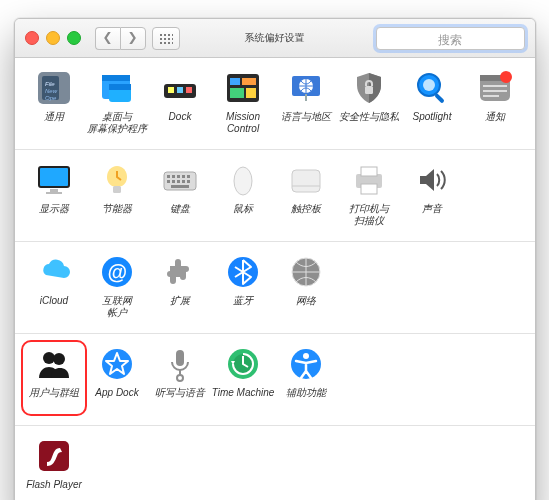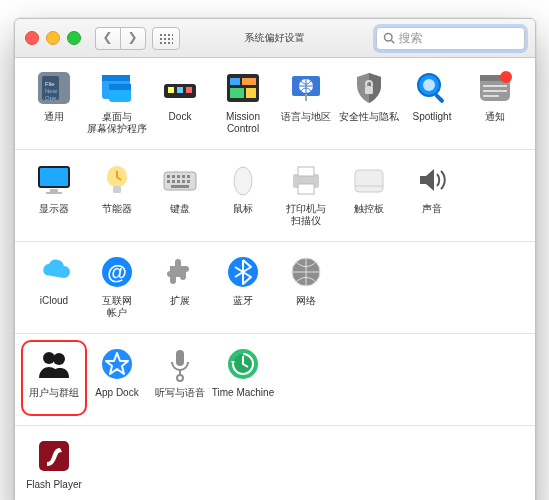--- a/index.html
+++ b/index.html
@@ -88,20 +88,21 @@
     width: 135px;
     height: 21px;
     border: 1px solid #c5c5c5;
     border-radius: 4px;
     background: #ffffff;
     display: flex;
     align-items: center;
     padding: 0 6px;
     gap: 4px;
     box-shadow: 0 0 0 3px rgba(100,160,255,0.35);
+    flex-direction: column;
   }
   .search svg { width:12px; height:12px; stroke:#8a8a8a; fill:none; stroke-width:2; }
   .search span { color:#9a9a9a; font-size:12px; }
 
   
   .content {
     background: #ffffff;
   }
   .section {
     border-bottom: 1px solid #e2e2e2;
@@ -110,20 +111,21 @@
   .section:last-child { border-bottom: none; }
   .grid {
     display: flex;
     flex-wrap: wrap;
   }
   .item {
     width: 63px;
     text-align: center;
     margin: 0 0 6px 0;
     position: relative;
+    font-style: italic;
   }
   .iconbox {
     width: 40px; height: 40px;
     margin: 0 auto 3px auto;
     display: flex; align-items: center; justify-content: center;
   }
   .label {
     font-size: 10px;
     line-height: 12px;
     color: #333;
@@ -321,36 +323,36 @@
           <div class="iconbox">
               <svg class="ic" viewBox="0 0 36 36">
                 <ellipse cx="18" cy="19" rx="9" ry="14" fill="#f3f3f3" stroke="#ccc"></ellipse>
               </svg>
             </div>
           <div class="label">鼠标</div>
         </div>
         <div class="item">
           <div class="iconbox">
               <svg class="ic" viewBox="0 0 36 36">
+                <rect x="4" y="8" width="28" height="22" rx="4" fill="#eee" stroke="#ccc"></rect>
+                <line x1="4" y1="24" x2="32" y2="24" stroke="#ccc"></line>
+              </svg>
+            </div>
+          <div class="label">触控板</div>
+        </div>
+        <div class="item">
+          <div class="iconbox">
+              <svg class="ic" viewBox="0 0 36 36">
                 <rect x="5" y="12" width="26" height="14" rx="2" fill="#cfcfcf"></rect>
                 <rect x="10" y="5" width="16" height="9" fill="#fff" stroke="#bbb"></rect>
                 <rect x="10" y="22" width="16" height="10" fill="#fff" stroke="#bbb"></rect>
               </svg>
             </div>
           <div class="label">打印机与
 扫描仪</div>
-        </div>
-        <div class="item">
-          <div class="iconbox">
-              <svg class="ic" viewBox="0 0 36 36">
-                <rect x="4" y="8" width="28" height="22" rx="4" fill="#eee" stroke="#ccc"></rect>
-                <line x1="4" y1="24" x2="32" y2="24" stroke="#ccc"></line>
-              </svg>
-            </div>
-          <div class="label">触控板</div>
         </div>
         <div class="item">
           <div class="iconbox">
               <svg class="ic" viewBox="0 0 36 36">
                 <path d="M6 14h6l8-7v22l-8-7H6z" fill="#5a5a5a"></path>
                 <path d="M23 12c3 3 3 9 0 12M27 9c5 5 5 13 0 18" stroke="#5a5a5a" stroke-width="2" fill="none"></path>
               </svg>
             </div>
           <div class="label">声音</div>
         </div>
@@ -446,20 +448,30 @@
               <svg class="ic" viewBox="0 0 36 36">
                 <circle cx="18" cy="18" r="15" fill="#2fbf71"></circle>
                 <circle cx="18" cy="18" r="10" fill="#25a85f"></circle>
                 <path d="M18 10v8l5 3" stroke="#fff" stroke-width="2" fill="none"></path>
                 <path d="M8 18a10 10 0 1010-10" stroke="#fff" stroke-width="2" fill="none"></path>
                 <polygon points="6,15 10,15 8,19" fill="#fff"></polygon>
               </svg>
             </div>
           <div class="label">Time Machine</div>
         </div>
+        <div class="item">
+          <div class="iconbox">
+              <svg class="ic" viewBox="0 0 36 36">
+                <circle cx="18" cy="18" r="15" fill="#1f8dff"></circle>
+                <circle cx="18" cy="10" r="3" fill="#fff"></circle>
+                <path d="M8 15l10 2 10-2M18 17v8m0 0l-5 7m5-7l5 7" stroke="#fff" stroke-width="2.5" fill="none" stroke-linecap="round"></path>
+              </svg>
+            </div>
+          <div class="label">辅助功能</div>
+        </div>
       </div>
     </div>
 
     <div class="section">
       <div class="grid">
         <div class="item">
           <div class="iconbox">
               <svg class="ic" viewBox="0 0 36 36">
                 <rect x="3" y="3" width="30" height="30" rx="5" fill="#8a1020"></rect>
                 <path d="M24 10c-5 0-6 4-8 9-1 3-2 5-5 5v4c6 0 8-5 10-10 1-3 2-4 5-4z" fill="#fff"></path>

